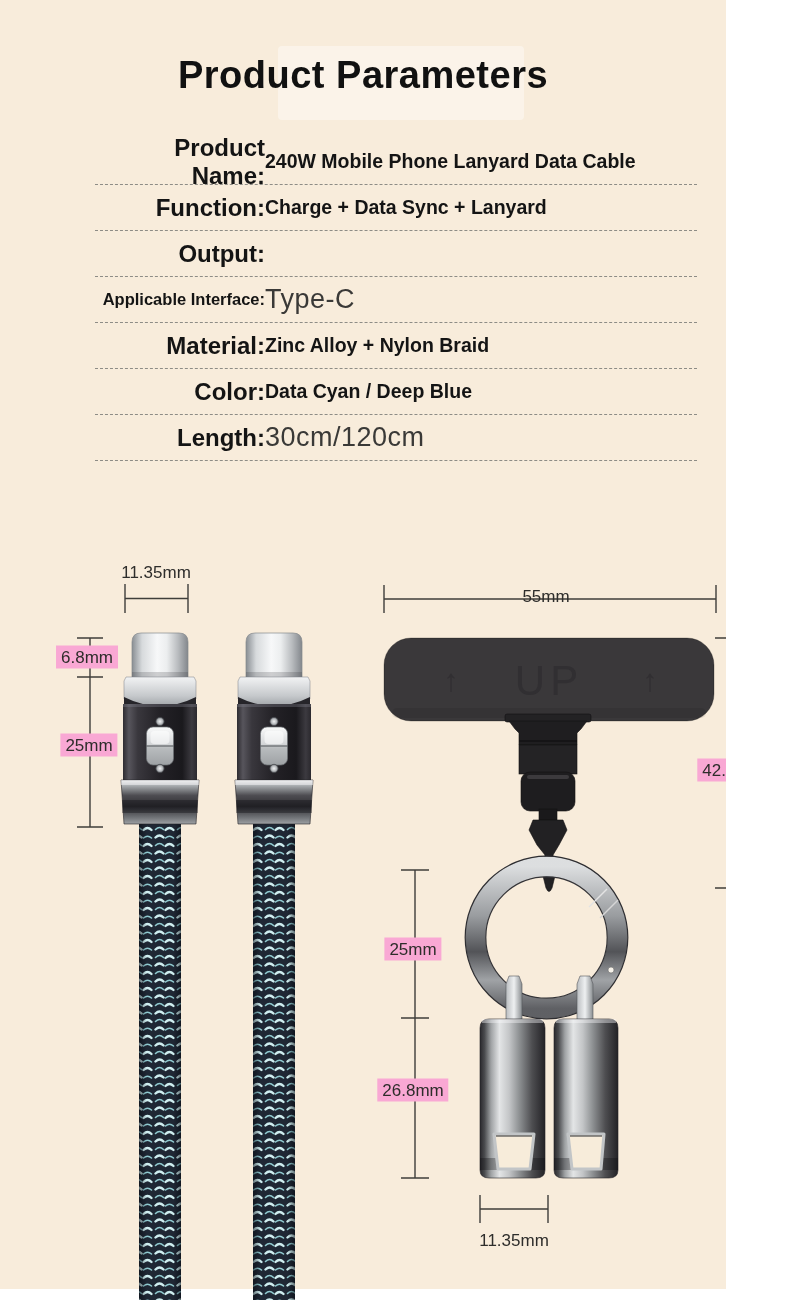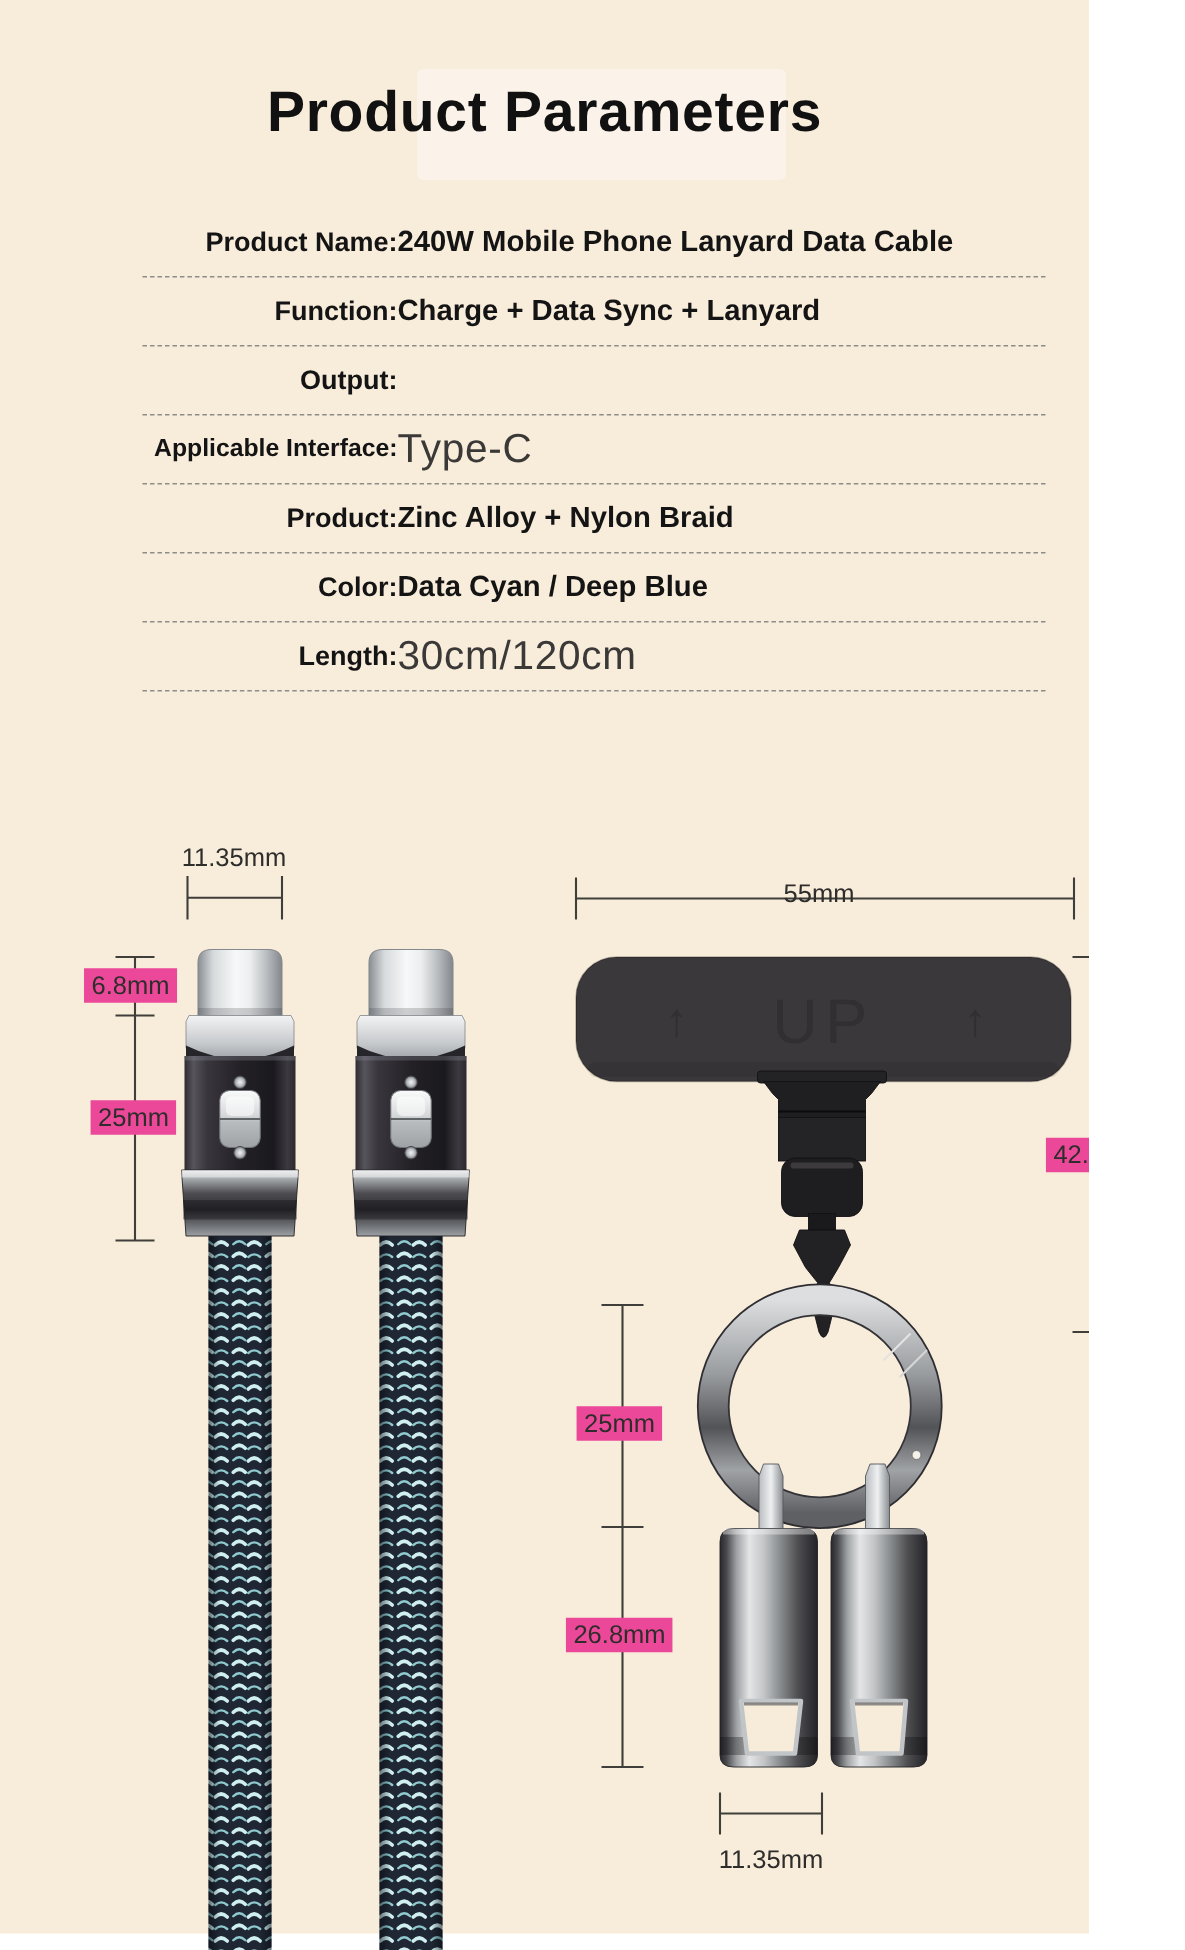--- a/index.html
+++ b/index.html
@@ -19,33 +19,33 @@
     text-align:center;font-size:38px;font-weight:700;color:#111;
     letter-spacing:.5px;
   }
   
   .spec-table{position:absolute;left:95px;top:139px;width:602px;}
   .spec-row{
     display:flex;align-items:center;height:45px;
     border-bottom:1.5px dashed #8e8c86;
   }
   .spec-label{
-    width:170px;text-align:right;font-weight:700;font-size:18px;color:#141414;
+    width:170px;text-align:right;font-weight:700;font-size:24px;color:#141414;
     flex:none;
   }
   .spec-label.small{font-size:16.5px;}
   .spec-value{font-size:19.5px;font-weight:700;color:#141414;white-space:nowrap;}
   .spec-value.light{font-size:27px;font-weight:400;color:#3a3937;letter-spacing:.5px;}
   
   .diagram-svg{position:absolute;left:0;top:0;width:790px;height:1300px;}
   .dim-label{
     position:absolute;transform:translate(-50%,-50%);
     font-size:17px;color:#2e2d2b;white-space:nowrap;line-height:1;
   }
-  .dim-label.masked{background:#ec4899;padding:3px 5px;text-align:right;}
+  .dim-label.masked{background:#f9a8d4;padding:3px 5px;text-align:right;}
   .up-label{
     position:absolute;transform:translate(-50%,-50%);
     font-size:42px;letter-spacing:5px;color:#312f32;line-height:1;
   }
   .up-arrow{
     position:absolute;transform:translate(-50%,-50%);
     font-size:31px;color:#312f32;line-height:1;
   }
 </style>
 </head>
@@ -66,21 +66,21 @@
       <div class="spec-value">Charge + Data Sync + Lanyard</div>
     </div>
     <div class="spec-row">
       <div class="spec-label">Output:</div>
     </div>
     <div class="spec-row">
       <div class="spec-label small">Applicable Interface:</div>
       <div class="spec-value light">Type-C</div>
     </div>
     <div class="spec-row">
-      <div class="spec-label">Product:</div>
+      <div class="spec-label">Material:</div>
       <div class="spec-value">Zinc Alloy + Nylon Braid</div>
     </div>
     <div class="spec-row">
       <div class="spec-label">Color:</div>
       <div class="spec-value">Data Cyan / Deep Blue</div>
     </div>
     <div class="spec-row">
       <div class="spec-label">Length:</div>
       <div class="spec-value light">30cm/120cm</div>
     </div>

